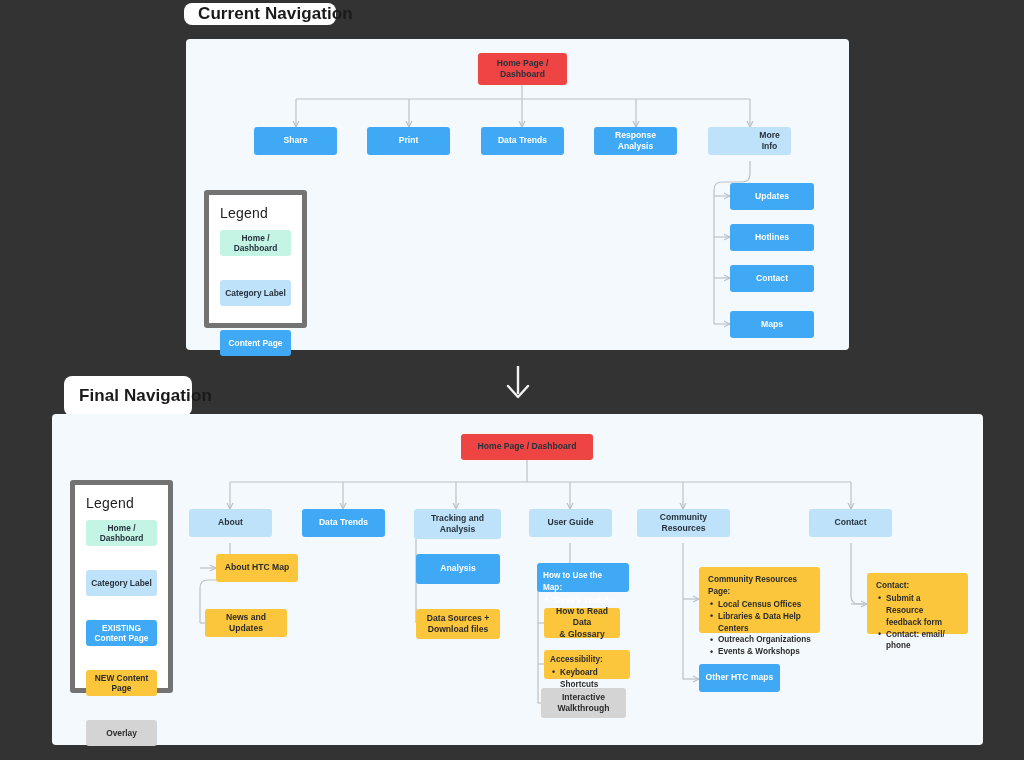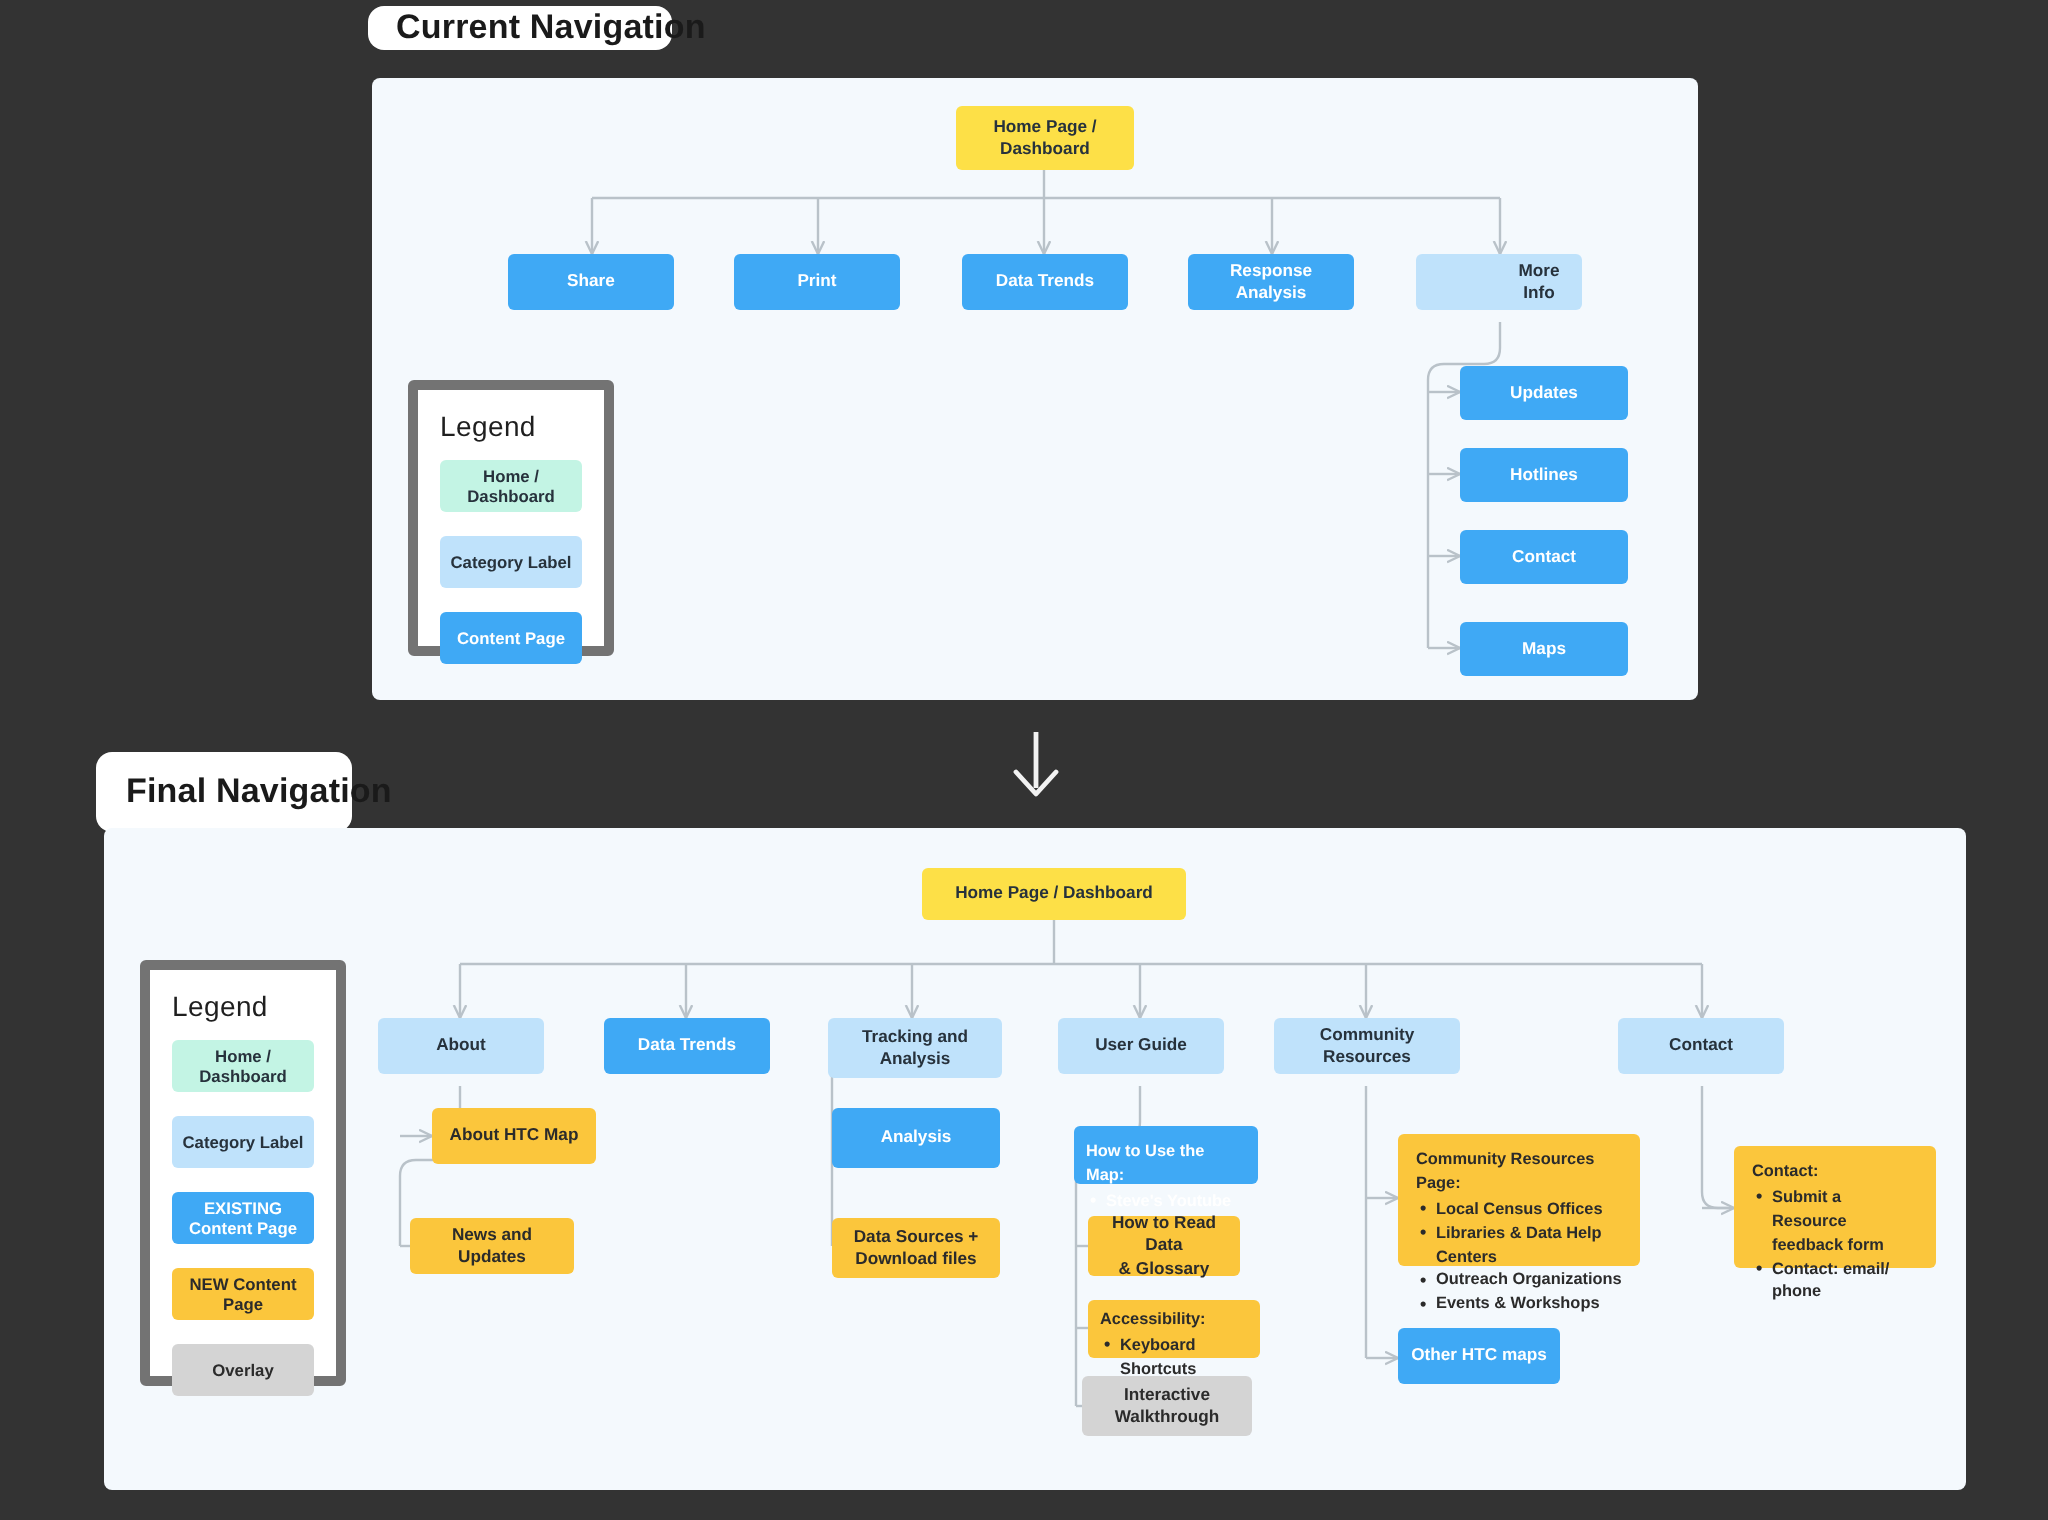--- a/index.html
+++ b/index.html
@@ -45,21 +45,21 @@
     display: flex;
     align-items: center;
     justify-content: center;
     text-align: center;
     font-weight: 700;
     font-size: 8.6px;
     line-height: 1.32;
     padding: 2px 4px;
     color: #1f2933;
   }
-  .node.home    { background: #fde047; color: #27323c; }
+  .node.home    { background: #ef4444; color: #27323c; }
   .node.cat     { background: #bfe2fb; color: #27323c; }
   .node.content { background: #3fa9f5; color: #ffffff; }
   .node.newpg   { background: #fbc63c; color: #2b2b2b; }
   .node.overlay { background: #d4d4d4; color: #2b2b2b; }
 
   .node.listbox {
     display: block;
     text-align: left;
     padding: 7px 9px;
     font-size: 8.2px;
@@ -88,21 +88,21 @@
     color: #1f1f1f;
     margin-bottom: 9px;
     letter-spacing: .2px;
   }
   .legend .swatch {
     border-radius: 3px;
     display: flex; align-items: center; justify-content: center;
     text-align: center;
     font-size: 8.4px;
     font-weight: 700;
-    margin-bottom: 12px;
+    margin-bottom: 24px;
   }
   .legend .swatch:last-child { margin-bottom: 0; }
   .sw-home    { background: #c3f4e4; color: #27323c; }
   .sw-cat     { background: #bfe2fb; color: #27323c; }
   .sw-content { background: #3fa9f5; color: #ffffff; }
   .sw-new     { background: #fbc63c; color: #2b2b2b; }
   .sw-overlay { background: #d4d4d4; color: #2b2b2b; }
 </style>
 </head>
 <body>
@@ -162,21 +162,21 @@
       <div class="swatch sw-cat" style="height:26px;">Category Label</div>
       <div class="swatch sw-content" style="height:26px;">Content Page</div>
     </div>
   </div>
 
   <svg class="big-arrow" style="left:503px; top:364px;" width="30" height="36" viewBox="0 0 30 36" fill="none">
     <path d="M15,2 L15,30" stroke="#f2f2f2" stroke-width="2.4" stroke-linecap="butt"></path>
     <path d="M5,22 L15,33 L25,22" stroke="#f2f2f2" stroke-width="2.4" fill="none" stroke-linecap="round" stroke-linejoin="round"></path>
   </svg>
 
-  <div class="section-chip" style="left:48px; top:376px; width:128px; height:40px;padding-left:15px;">
+  <div class="section-chip" style="left:64px; top:376px; width:128px; height:40px;padding-left:15px;">
     <span>Final Navigation</span>
   </div>
 
   <div class="panel" style="left:52px; top:414px; width:931px; height:331px;">
 
     <svg class="edges" width="931" height="331" viewBox="0 0 931 331" fill="none">
       <defs>
         <marker id="ah2" markerWidth="7" markerHeight="7" refX="5.4" refY="3" orient="auto">
           <path d="M0,0.4 L5.4,3 L0,5.6" fill="none" stroke="#b9c2c9" stroke-width="1"></path>
         </marker>

